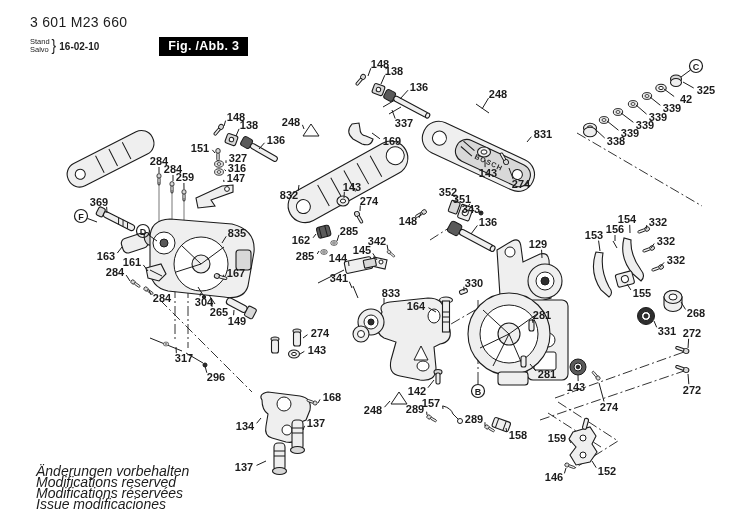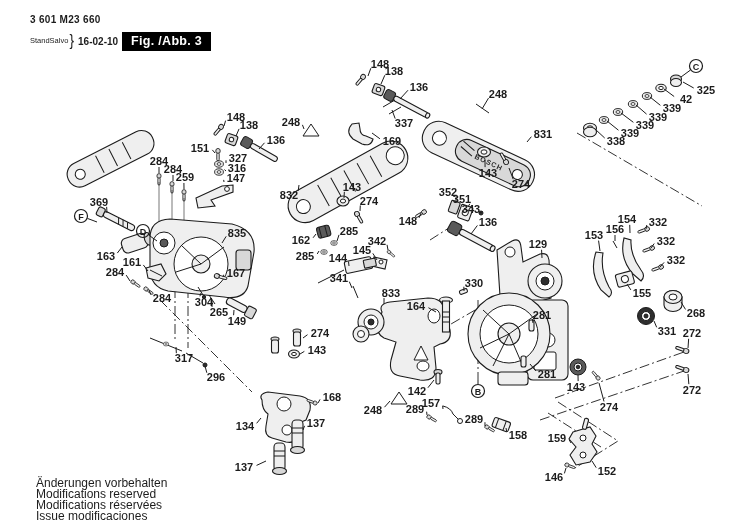--- a/index.html
+++ b/index.html
@@ -1,27 +1,27 @@
 <!DOCTYPE html>
 <html style="--ink: #1c1c1c; --paper: #ffffff; --figbg: #000000; --figtext: #ffffff;"><head>
 <meta charset="utf-8">
 <style>
   :root{ --ink:#1c1c1c; --paper:#ffffff; --figbg:#000000; --figtext:#ffffff; }
   html,body{margin:0;padding:0;background:var(--paper);}
   .page{position:relative;width:750px;height:530px;background:var(--paper);
         font-family:"Liberation Sans",sans-serif;color:var(--ink);overflow:hidden;}
   .hdr{position:absolute;left:30px;top:14px;}
-  .doc-num{font-size:10px;font-weight:700;letter-spacing:.3px;}
+  .doc-num{font-size:14px;font-weight:400;letter-spacing:.3px;}
   .stand-row{display:flex;align-items:center;margin-top:6px;}
-  .stand-col{display:flex;flex-direction:row;font-size:7.5px;line-height:8px;font-weight:400;}
+  .stand-col{display:flex;flex-direction:column;font-size:7.5px;line-height:8px;font-weight:400;}
   .brace{font-size:17px;font-weight:400;margin:0 3px 0 1px;transform:scaleX(.8);}
-  .date{font-size:10px;font-weight:700;margin-right:4px;}
+  .date{font-size:10px;font-weight:700;margin-right:12px;}
   .figbox{background:var(--figbg);color:var(--figtext);font-size:12.5px;font-weight:700;
-          padding:2px 9px 3px 9px;letter-spacing:.3px;}
-  .ftr{position:absolute;left:36px;top:478px;font-size:12px;line-height:11px;}
+          padding:2px 9px 3px 9px;letter-spacing:.3px;margin-left:48px;}
+  .ftr{position:absolute;left:36px;top:466px;font-size:14px;line-height:11px;font-style:italic;}
   svg text.plabel{font-family:"Liberation Sans",sans-serif;font-weight:700;font-size:11px;fill:var(--ink);}
   svg text.clabel{font-family:"Liberation Sans",sans-serif;font-weight:700;font-size:9px;fill:var(--ink);}
   .lt{fill:#efefef;stroke:var(--ink);stroke-width:1.1;}
   .md{fill:#d8d8d8;stroke:var(--ink);stroke-width:1.1;}
   .wt{fill:#ffffff;stroke:var(--ink);stroke-width:1;}
   .dk{fill:#5a5a5a;stroke:var(--ink);stroke-width:1;}
   .bk{fill:#2e2e2e;stroke:var(--ink);stroke-width:1;}
   .ln{fill:none;stroke:var(--ink);stroke-width:1;}
   .thin{fill:none;stroke:var(--ink);stroke-width:.6;}
   .cl{fill:none;stroke:var(--ink);stroke-width:.9;stroke-dasharray:10 3 2 3;}

